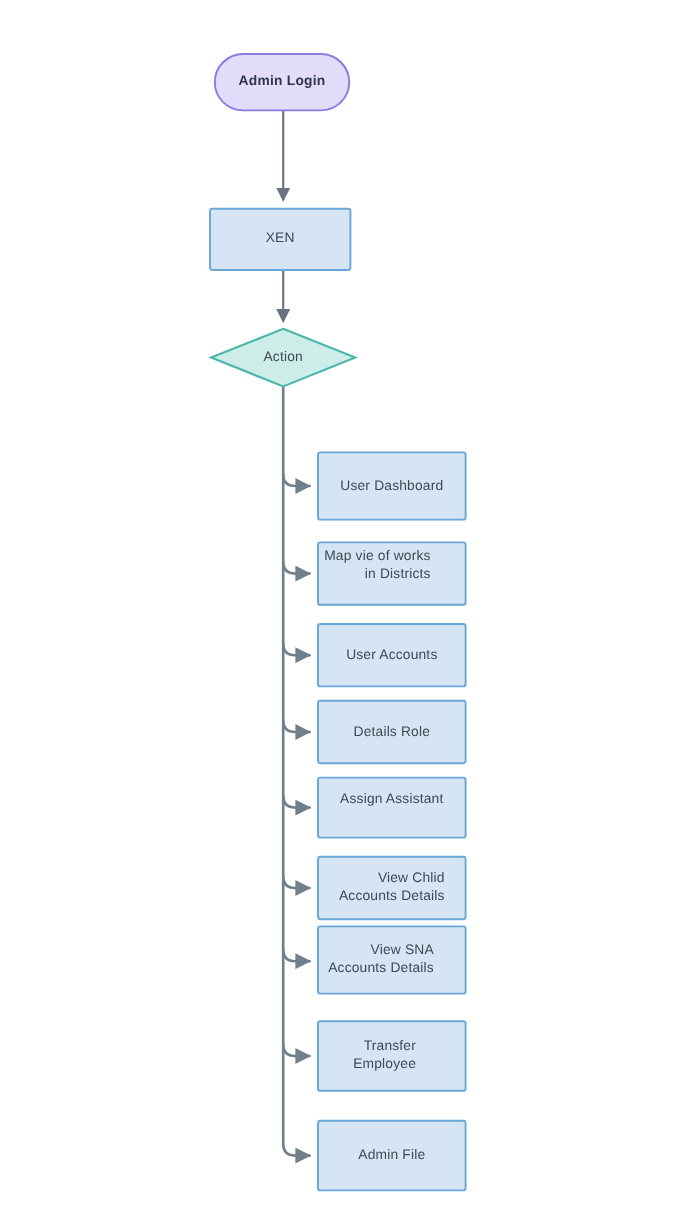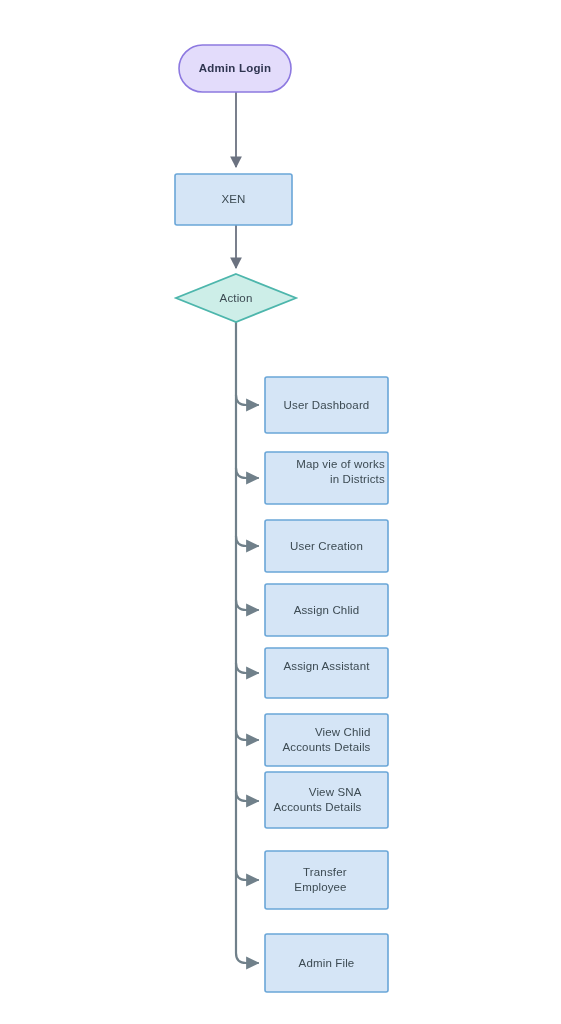--- a/index.html
+++ b/index.html
@@ -106,26 +106,26 @@
 </svg>
 
 <div class="node-label start-label" style="left:179px; top:45px; width:112px; height:47px;">Admin Login</div>
 
 <div class="node-label" style="left:175px; top:174px; width:117px; height:51px;">XEN</div>
 
 <div class="node-label decision-label" style="left:176px; top:274px; width:120px; height:48px;">Action</div>
 
 <div class="node-label" style="left:265px; top:377px; width:123px; height:56px;">User Dashboard</div>
 
-<div class="node-label" style="left:279px; top:452px; width:123px; height:40px;">Map vie of works
+<div class="node-label" style="left:253px; top:452px; width:123px; height:40px;">Map vie of works
 in Districts</div>
 
-<div class="node-label" style="left:265px; top:520px; width:123px; height:52px;">User Creation</div>
+<div class="node-label" style="left:265px; top:520px; width:123px; height:52px;">User Accounts</div>
 
-<div class="node-label" style="left:265px; top:584px; width:123px; height:52px;">Assign Chlid</div>
+<div class="node-label" style="left:265px; top:584px; width:123px; height:52px;">Details Role</div>
 
 <div class="node-label" style="left:265px; top:648px; width:123px; height:36px;border-radius:23px;">Assign Assistant</div>
 
 <div class="node-label" style="left:265px; top:714px; width:123px; height:52px;">View Chlid
 Accounts Details</div>
 
 <div class="node-label" style="left:265px; top:772px; width:105px; height:56px;">View SNA
 Accounts Details</div>
 
 <div class="node-label" style="left:259px; top:851px; width:123px; height:58px;">Transfer

